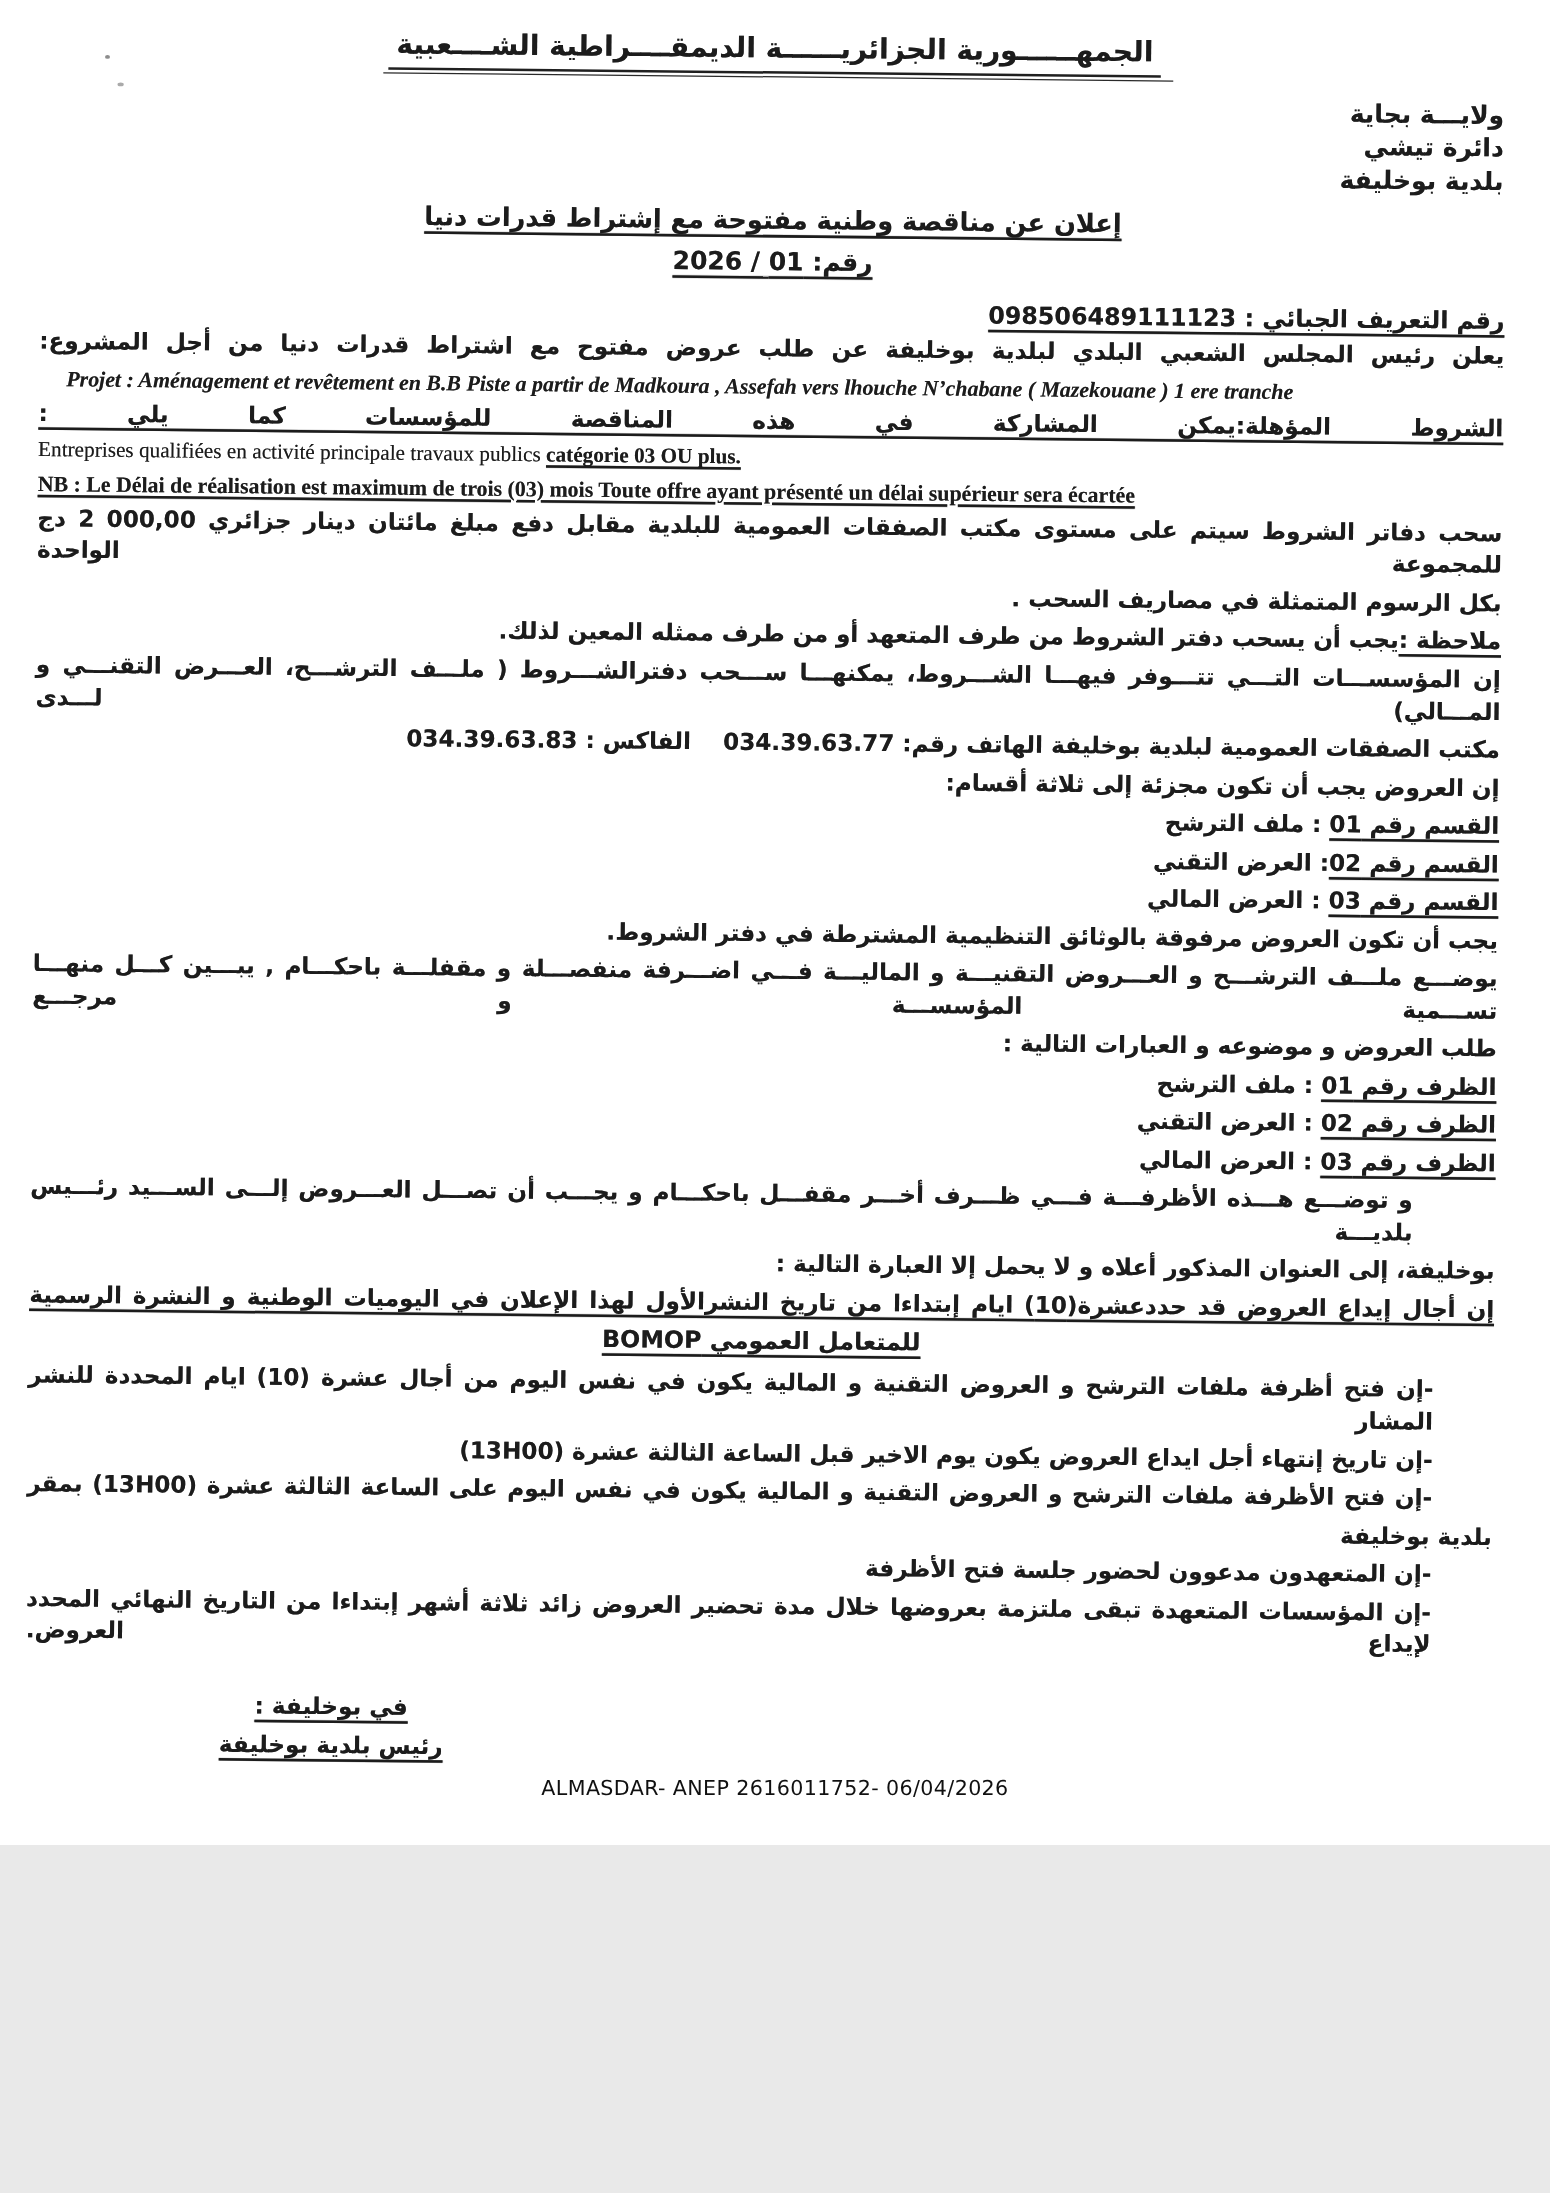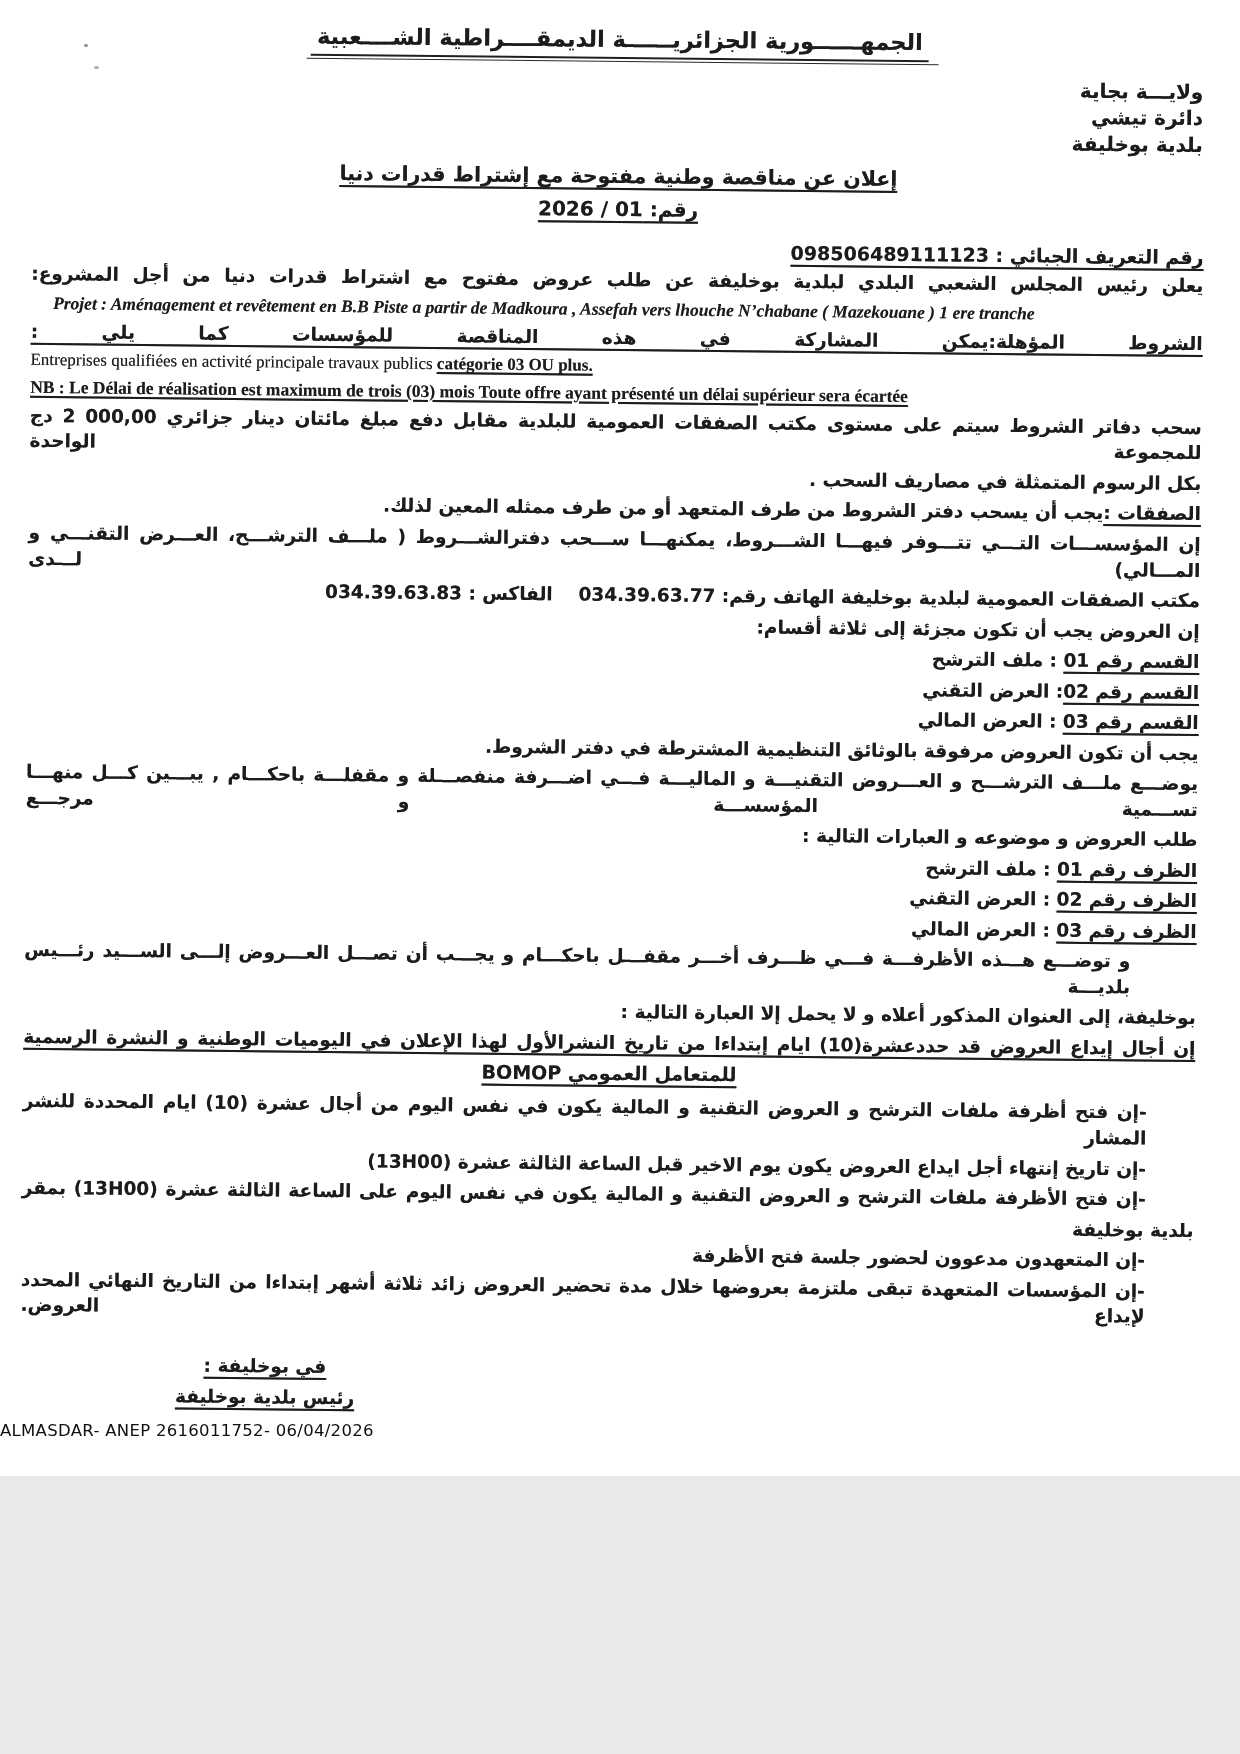--- a/index.html
+++ b/index.html
@@ -39,21 +39,21 @@
   .nb{font-weight:bold;}
   .elig{font-size:17px;}
   .ind{margin-right:48px;}
   .ind-wide{margin-right:66px;}
   .bomop{font-size:19px;margin:2px 0 8px 0;}
   .signature{
     direction:rtl;text-align:center;font-weight:bold;font-size:18.5px;
     line-height:1.7;margin:30px 0 0 0;width:250px;position:relative;left:120px;
   }
   .imprint{
-    position:absolute;left:0;right:0;bottom:36px;
+    position:absolute;left:0;right:0;bottom:36px;text-align:center;
     font-size:16.5px;letter-spacing:.3px;color:#101010;
     font-family:"DejaVu Sans",sans-serif;
   }
   .speck{position:absolute;border-radius:50%;background:#8d8d8d;}
   .s1{left:84px;top:44px;width:4px;height:3px;}
   .s2{left:94px;top:66px;width:5px;height:3px;opacity:.75;}
 </style>
 </head>
 <body>
 
@@ -92,21 +92,21 @@
     <p class="fr elig">
       <span>Entreprises qualifiées en activité principale travaux publics </span><span class="b u">catégorie 03 OU plus.</span>
     </p>
     <p class="fr nb">
       <span class="u">NB : Le Délai de réalisation est  maximum de trois (03) mois  Toute offre ayant présenté un délai supérieur  sera écartée</span>
     </p>
 
     <p class="ar just">سحب دفاتر الشروط سيتم على مستوى مكتب الصفقات العمومية للبلدية مقابل دفع مبلغ مائتان دينار جزائري 2&nbsp;000,00 دج للمجموعة الواحدة</p>
     <p class="ar">بكل الرسوم المتمثلة في مصاريف السحب .</p>
     <p class="ar">
-      <span class="u">الصفقات :</span><span>يجب أن يسحب دفتر الشروط من طرف المتعهد أو من طرف ممثله المعين لذلك.</span>
+      <span class="u">ملاحظة :</span><span>يجب أن يسحب دفتر الشروط من طرف المتعهد أو من طرف ممثله المعين لذلك.</span>
     </p>
     <p class="ar just">إن المؤسســـات التـــي تتـــوفر فيهـــا الشـــروط، يمكنهـــا ســـحب دفترالشـــروط ( ملـــف الترشـــح، العـــرض التقنـــي و المـــالي) لـــدى</p>
     <p class="ar">مكتب الصفقات العمومية لبلدية بوخليفة الهاتف رقم: 034.39.63.77&nbsp;&nbsp;&nbsp;&nbsp;الفاكس : 034.39.63.83</p>
 
     <p class="ar">إن العروض يجب أن تكون مجزئة إلى ثلاثة أقسام:</p>
 
     <p class="ar">
       <span class="u">القسم رقم 01</span><span> : ملف الترشح</span>
     </p>
     <p class="ar">

